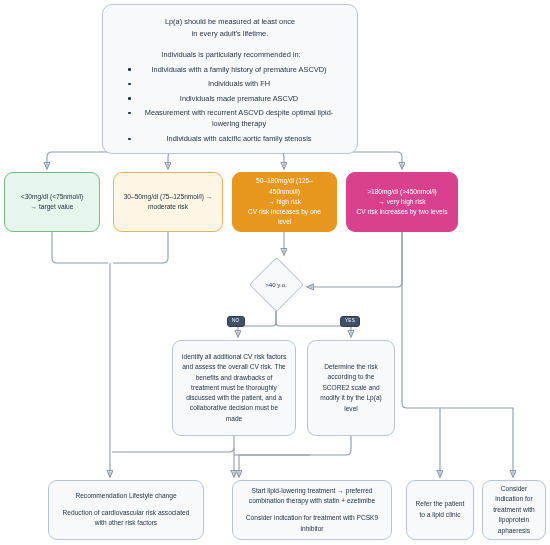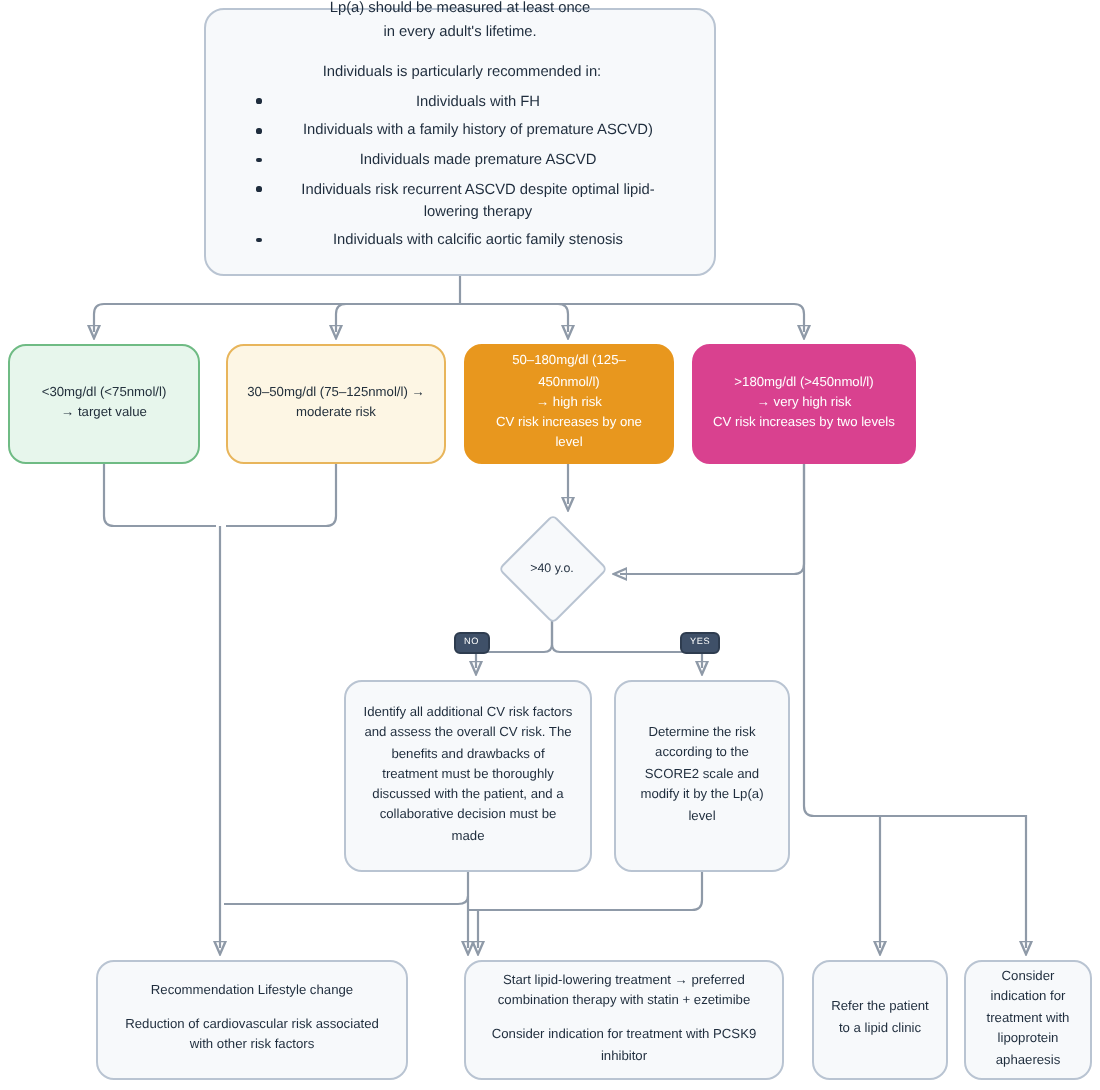--- a/index.html
+++ b/index.html
@@ -5,23 +5,23 @@
   html,body{margin:0;padding:0;background:#ffffff;}
   body{font-family:"Liberation Sans", sans-serif;}
   #canvas{position:relative;width:550px;height:545px;overflow:hidden;background:#ffffff;}
 
   .node{position:absolute;box-sizing:border-box;border-radius:9px;
         display:flex;align-items:center;justify-content:center;
         text-align:center;z-index:3;}
   .node .txt{width:100%;padding:0 8px;box-sizing:border-box;}
 
   
-  #top-node{left:102px;top:4px;width:256px;height:134px;
+  #top-node{left:102px;top:4px;width:256px;height:150px;
             background:#f7f9fb;border:1px solid #b9c4d2;border-radius:10px;
-            align-items:flex-end;justify-content:flex-start;}
+            align-items:center;justify-content:flex-start;}
   #top-node .inner{padding:14px 16px 8px 16px;color:#1f2d3d;font-size:7.4px;line-height:1.55;width:100%;box-sizing:border-box;}
   #top-node .headline{text-align:center;margin-bottom:9px;line-height:1.6;}
   #top-node .lead{margin-bottom:3px;padding-left:2px;}
   #top-node ul{margin:0;padding-left:18px;list-style:none;}
   #top-node li{position:relative;margin:0 0 3.5px 0;line-height:1.5;}
   #top-node li::before{content:"";position:absolute;left:-9px;top:4.5px;
        width:2.6px;height:2.6px;background:#1f2d3d;border-radius:50%;}
 
   
   .tier2{height:60px;font-size:6.6px;line-height:1.55;}
@@ -102,24 +102,24 @@
   </svg>
 
   <div class="node" id="top-node">
     <div class="inner">
       <div class="headline">
         <div>Lp(a) should be measured at least once</div>
         <div>in every adult's lifetime.</div>
       </div>
       <div class="lead">Individuals is particularly recommended in:</div>
       <ul>
+        <li>Individuals with a family history of premature ASCVD)</li>
         <li>Individuals with FH</li>
-        <li>Individuals with a family history of premature ASCVD)</li>
         <li>Individuals made premature ASCVD</li>
-        <li>Individuals risk recurrent ASCVD despite optimal lipid-lowering therapy</li>
+        <li>Measurement with recurrent ASCVD despite optimal lipid-lowering therapy</li>
         <li>Individuals with calcific aortic family stenosis</li>
       </ul>
     </div>
   </div>
 
   <div class="node tier2" id="node-green" style="background: rgb(231, 246, 236); border-color: rgb(111, 187, 132); color: rgb(35, 48, 60);">
     <div class="txt">
       <div>&lt;30mg/dl (&lt;75nmol/l)</div>
       <div>→ target value</div>
     </div>

